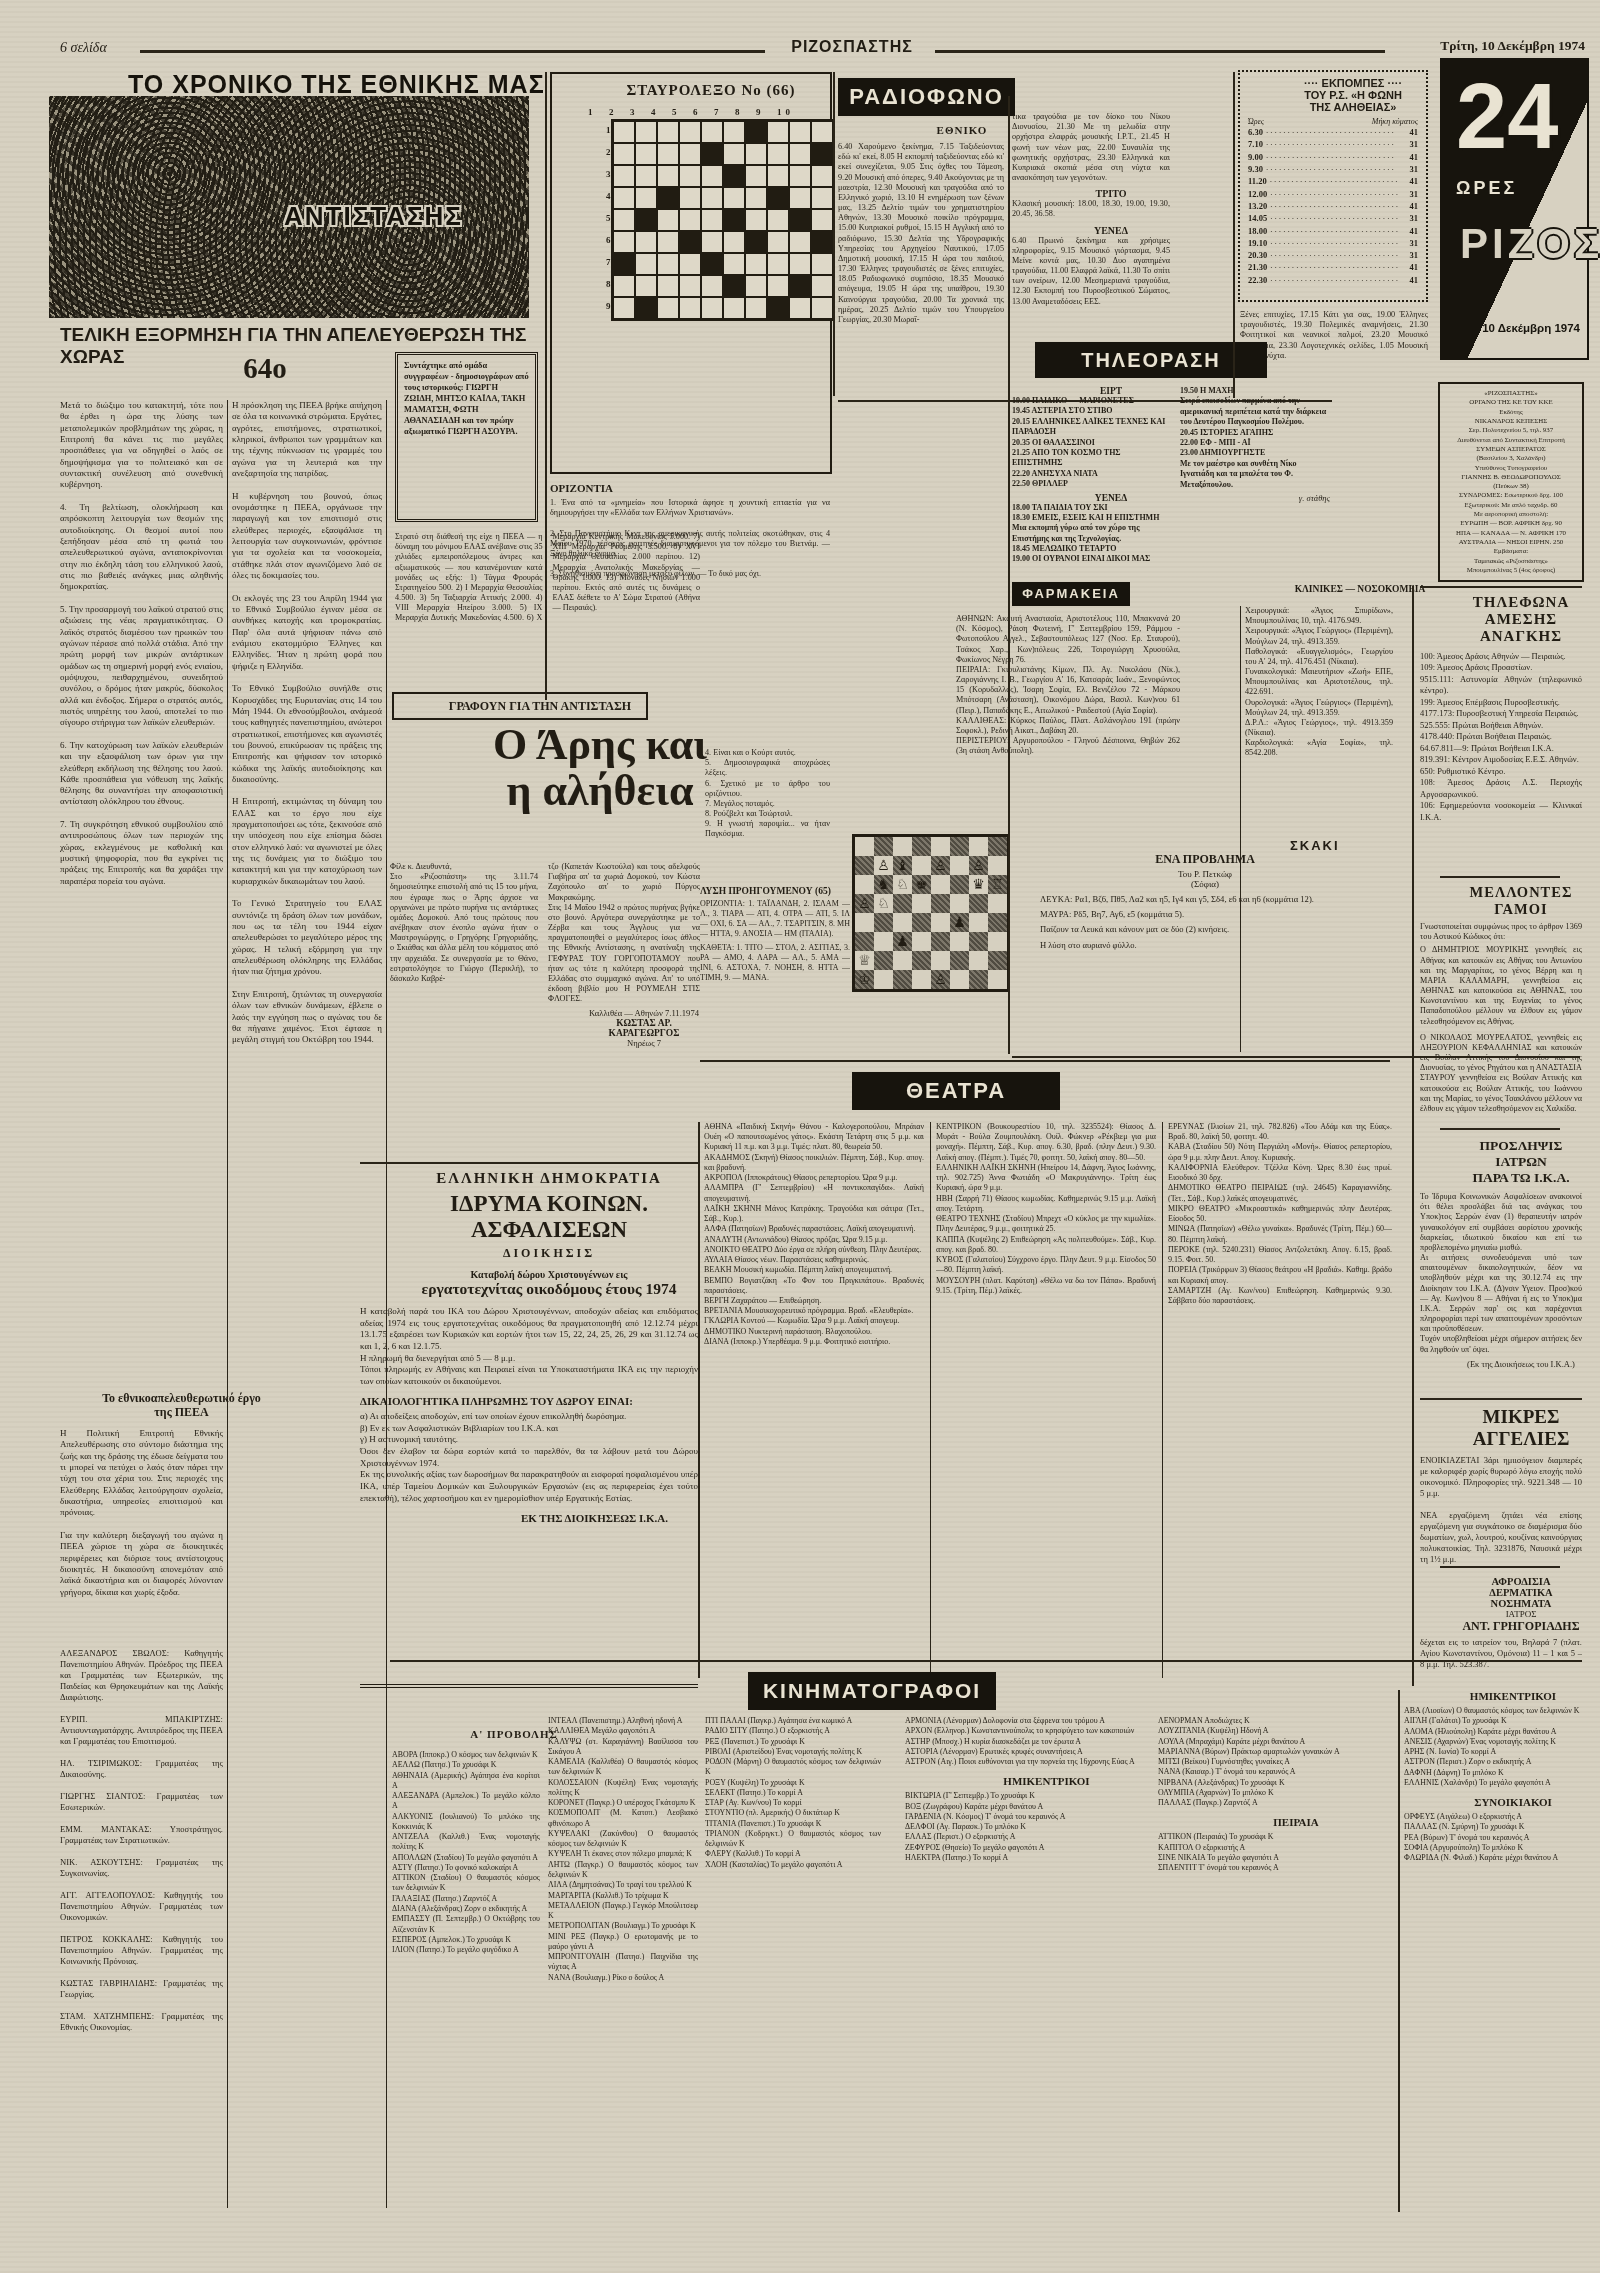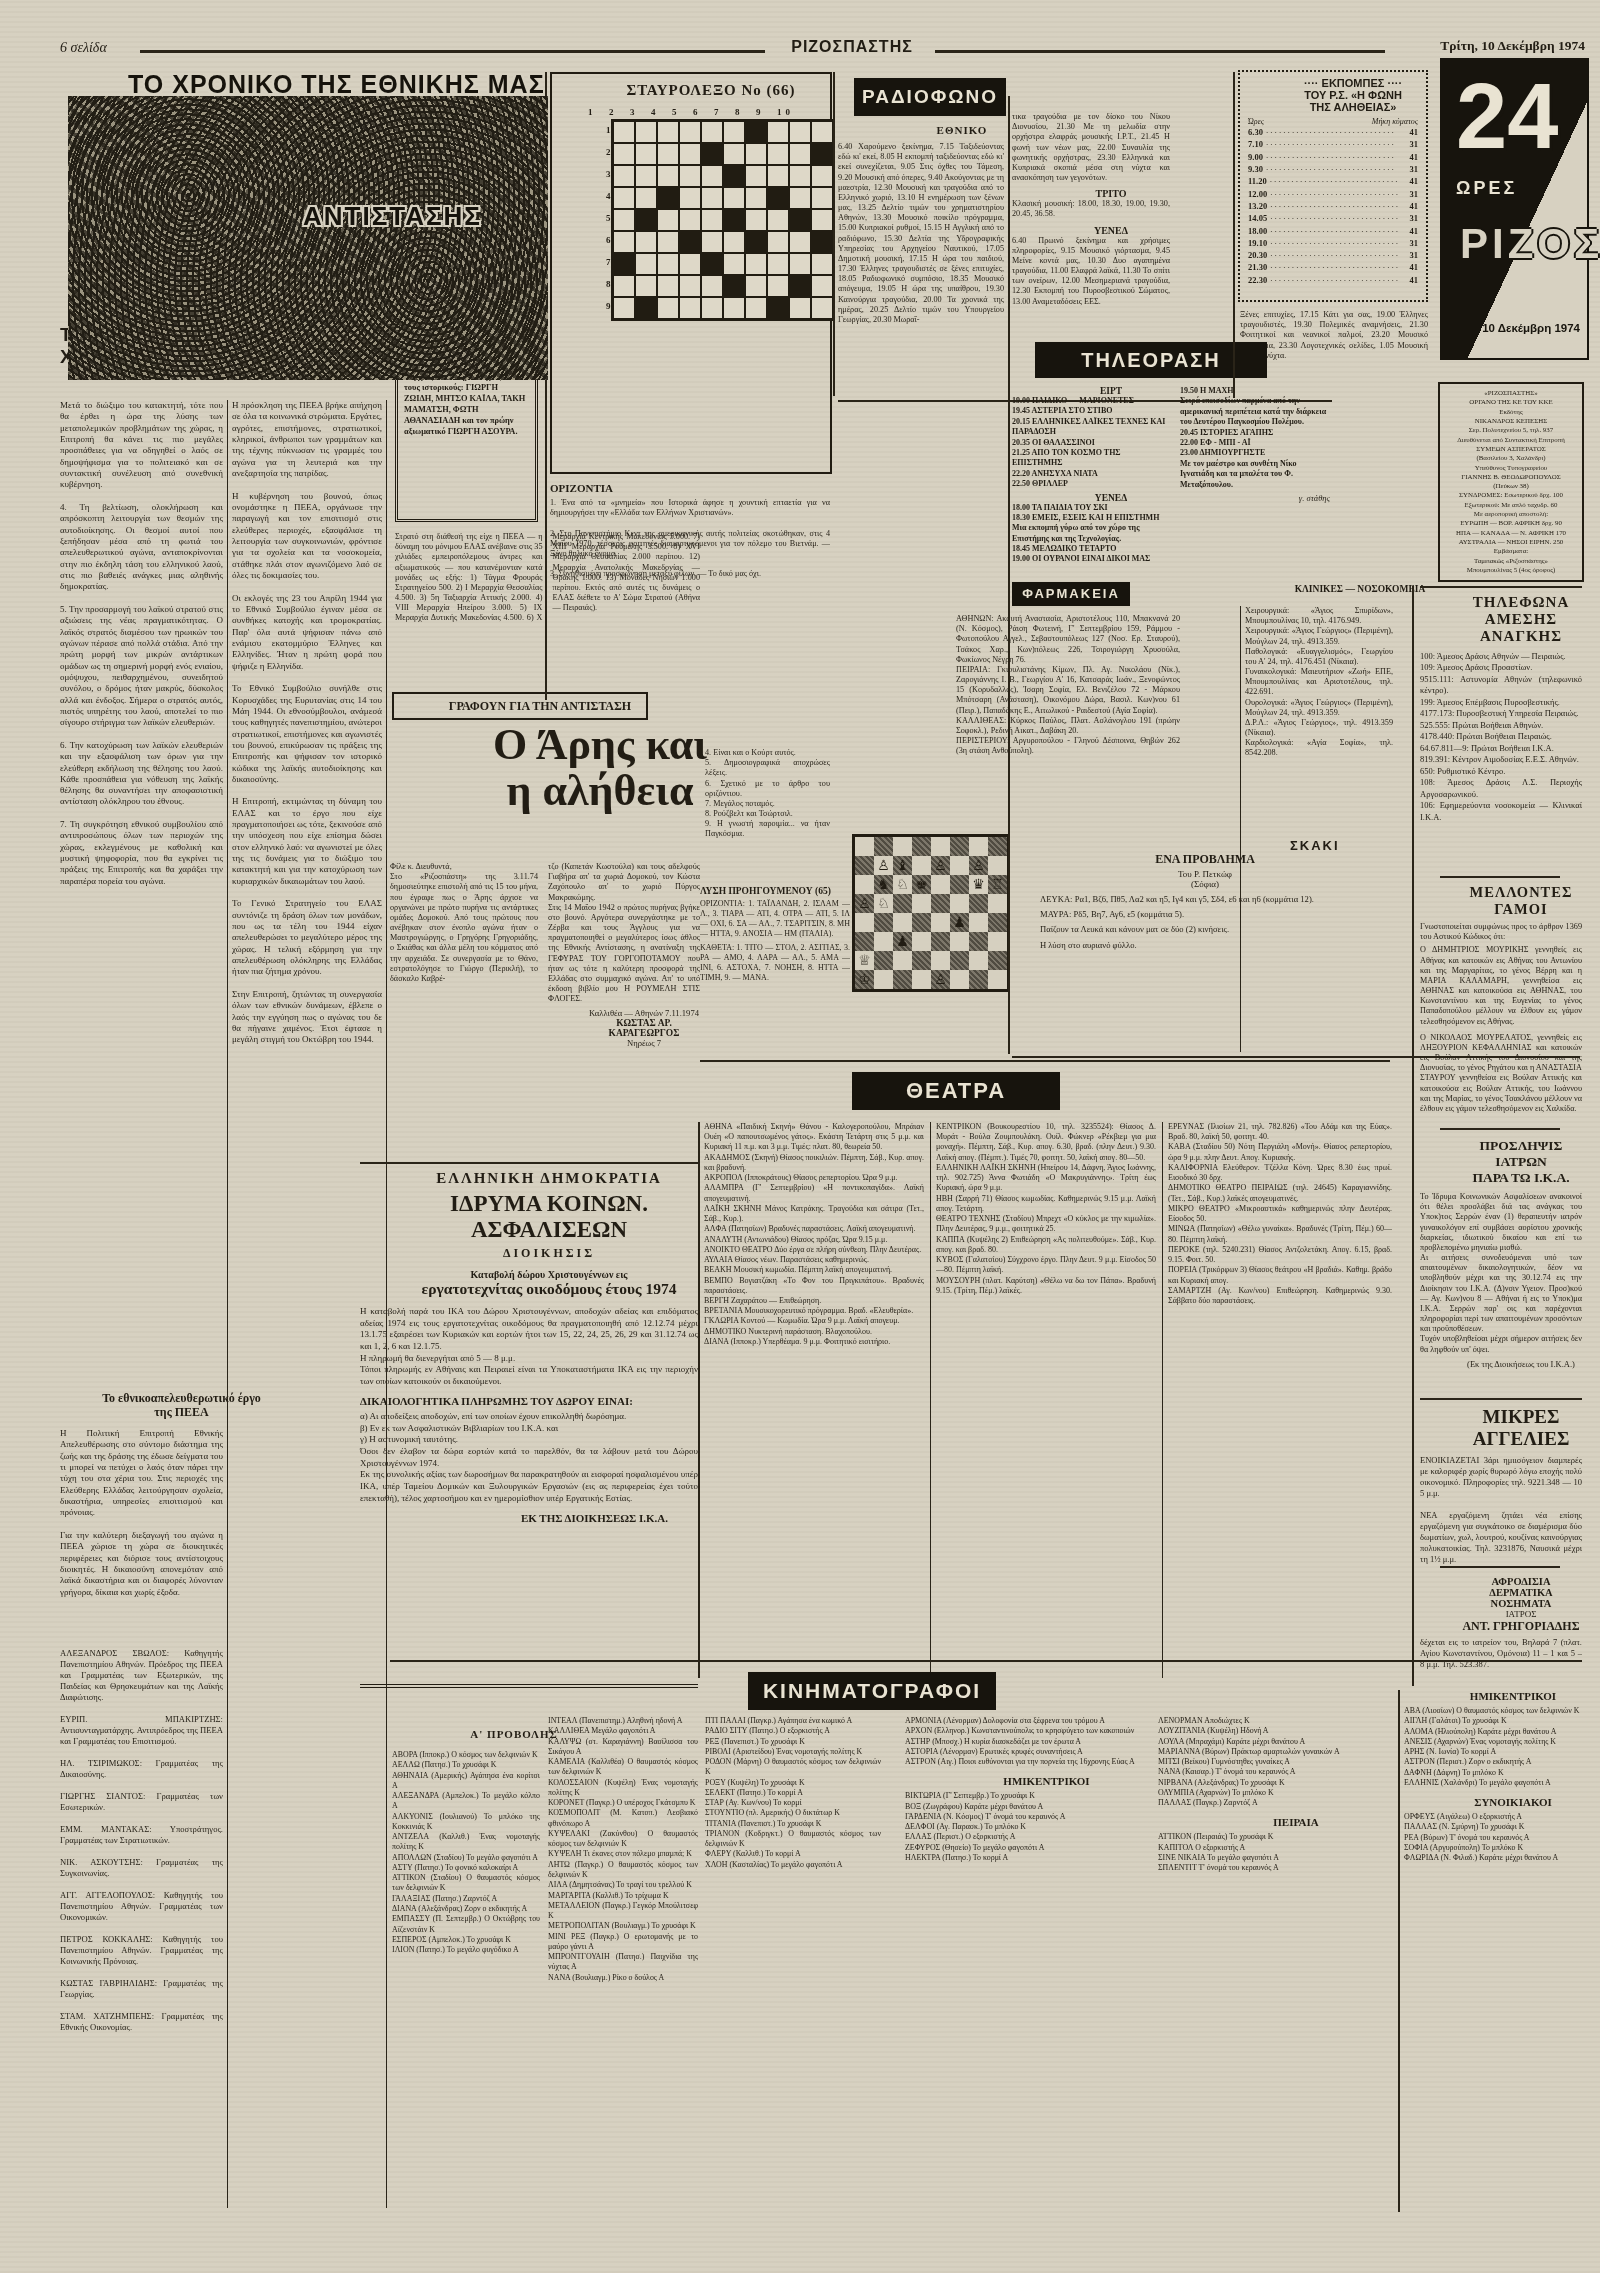--- a/index.html
+++ b/index.html
@@ -44,21 +44,21 @@
 
 <div id="page">
 
   <div class="abs" style="left:60px;top:40px;font-size:14px;font-style:italic;">6 σελίδα</div>
   <div class="abs rule" style="left:140px;top:50px;width:625px;height:3px;"></div>
   <div class="abs sans b" style="left:772px;top:38px;width:160px;font-size:16px;text-align:center;letter-spacing:1px;">ΡΙΖΟΣΠΑΣΤΗΣ</div>
   <div class="abs rule" style="left:935px;top:50px;width:450px;height:3px;"></div>
   <div class="abs b" style="left:1390px;top:38px;width:195px;font-size:13.5px;text-align:right;">Τρίτη, 10 Δεκέμβρη 1974</div>
 
   <div class="abs sans b outline" style="left:128px;top:70px;width:430px;font-size:25px;letter-spacing:1px;z-index:3;">ΤΟ ΧΡΟΝΙΚΟ ΤΗΣ ΕΘΝΙΚΗΣ ΜΑΣ</div>
-  <div class="abs illus" style="left:68px;top:96px;width:480px;height:284px;z-index:1;">
+  <div class="abs illus" style="left:49px;top:96px;width:480px;height:222px;z-index:1;">
     <span class="abs sans b outline" style="left:235px;top:105px;font-size:26px;letter-spacing:2px;">ΑΝΤΙΣΤΑΣΗΣ</span>
   </div>
   <div class="abs sans b" style="left:60px;top:324px;width:482px;font-size:19px;">ΤΕΛΙΚΗ ΕΞΟΡΜΗΣΗ ΓΙΑ ΤΗΝ ΑΠΕΛΕΥΘΕΡΩΣΗ ΤΗΣ ΧΩΡΑΣ</div>
   <div class="abs b ctr" style="left:60px;top:352px;width:330px;font-size:29px;">64ο</div>
 
   <div class="abs body9 jt pre" style="left:60px;top:400px;width:163px;height:985px;overflow:hidden;">Μετά το διώξιμο του κατακτητή, τότε που θα έρθει η ώρα της λύσης των μεταπολεμικών προβλημάτων της χώρας, η Επιτροπή θα κάνει τις πιο μεγάλες προσπάθειες για να οδηγηθεί ο λαός σε δημοψήφισμα για το πολιτειακό και σε συντακτική συνέλευση από συνεθνική κυβέρνηση.
 
 4. Τη βελτίωση, ολοκλήρωση και απρόσκοπτη λειτουργία των θεσμών της αυτοδιοίκησης. Οι θεσμοί αυτοί που ξεπήδησαν μέσα από τη φωτιά του απελευθερωτικού αγώνα, ανταποκρίνονται στην πιο έκδηλη τάση του ελληνικού λαού, στις πιο βαθειές ανάγκες μιας αληθινής δημοκρατίας.
 
 5. Την προσαρμογή του λαϊκού στρατού στις αξιώσεις της νέας πραγματικότητας. Ο λαϊκός στρατός διαμέσου των ηρωικών του αγώνων πέρασε από πολλά στάδια. Από την πρώτη μορφή των μικρών αντάρτικων ομάδων ως τη σημερινή μορφή ενός ενιαίου, ομόψυχου, πειθαρχημένου, συνειδητού συνόλου, ο δρόμος ήταν μακρύς, δύσκολος αλλά και ένδοξος. Σήμερα ο στρατός αυτός, πιστός υπηρέτης του λαού, αποτελεί το πιο σίγουρο στήριγμα των λαϊκών ελευθεριών.
@@ -307,21 +307,21 @@
   <div class="abs" style="left:1040px;top:852px;width:290px;">
     <div class="b ctr" style="font-size:12px;">ΕΝΑ ΠΡΟΒΛΗΜΑ</div>
     <div class="ctr" style="font-size:9px;margin-top:2px;">Του Ρ. Πετκώφ</div>
     <div class="ctr" style="font-size:9px;">(Σόφια)</div>
     <div class="jt" style="font-size:8.6px;line-height:1.3;margin-top:5px;">ΛΕΥΚΑ: Ρα1, Βζ6, Πθ5, Λα2 και η5, Ιγ4 και γ5, Σδ4, ε6 και η6 (κομμάτια 12).</div>
     <div class="jt" style="font-size:8.6px;line-height:1.3;margin-top:4px;">ΜΑΥΡΑ: Ρδ5, Βη7, Αγ6, ε5 (κομμάτια 5).</div>
     <div class="jt" style="font-size:8.6px;line-height:1.3;margin-top:4px;">Παίζουν τα Λευκά και κάνουν ματ σε δύο (2) κινήσεις.</div>
     <div style="font-size:8.6px;margin-top:4px;">Η λύση στο αυριανό φύλλο.</div>
   </div>
 
-  <div class="abs banner" style="left:838px;top:78px;width:152px;height:38px;font-size:19px;line-height:38px;margin-left:16px;">ΡΑΔΙΟΦΩΝΟ</div>
+  <div class="abs banner" style="left:838px;top:78px;width:177px;height:38px;font-size:22px;line-height:38px;">ΡΑΔΙΟΦΩΝΟ</div>
   <div class="abs b ctr" style="left:838px;top:124px;width:168px;font-size:11px;letter-spacing:1px;">ΕΘΝΙΚΟ</div>
   <div class="abs body8 jt" style="left:838px;top:142px;width:166px;height:252px;overflow:hidden;">6.40 Χαρούμενο ξεκίνημα, 7.15 Ταξιδεύοντας εδώ κι' εκεί, 8.05 Η εκπομπή ταξιδεύοντας εδώ κι' εκεί συνεχίζεται, 9.05 Στις όχθες του Τάμεση, 9.20 Μουσική από όπερες, 9.40 Ακούγοντας με τη μαεστρία, 12.30 Μουσική και τραγούδια από το Ελληνικό χωριό, 13.10 Η ενημέρωση των ξένων μας, 13.25 Δελτίο τιμών του χρηματιστηρίου Αθηνών, 13.30 Μουσικό ποικίλο πρόγραμμα, 15.00 Κυπριακοί ρυθμοί, 15.15 Η Αγγλική από το ραδιόφωνο, 15.30 Δελτία της Υδρογραφικής Υπηρεσίας του Αρχηγείου Ναυτικού, 17.05 Δημοτική μουσική, 17.15 Η ώρα του παιδιού, 17.30 Έλληνες τραγουδιστές σε ξένες επιτυχίες, 18.05 Ραδιοφωνικό συμπόσιο, 18.35 Μουσικό απόγευμα, 19.05 Η ώρα της υπαίθρου, 19.30 Καινούργια τραγούδια, 20.00 Τα χρονικά της ημέρας, 20.25 Δελτίο τιμών του Υπουργείου Γεωργίας, 20.30 Μωραΐ-</div>
   <div class="abs" style="left:1012px;top:112px;width:158px;height:284px;overflow:hidden;">
     <div class="body8 jt">τικα τραγούδια με τον δίσκο του Νίκου Διονυσίου, 21.30 Με τη μελωδία στην ορχήστρα ελαφράς μουσικής Ι.Ρ.Τ., 21.45 Η φωνή των νέων μας, 22.00 Συναυλία της φωνητικής ορχήστρας, 23.30 Ελληνικά και Κυπριακά σκοπιά μέσα στη νύχτα και ανασκόπηση των γεγονότων.</div>
     <div class="b ctr" style="font-size:10px;margin-top:5px;">ΤΡΙΤΟ</div>
     <div class="body8 jt">Κλασική μουσική: 18.00, 18.30, 19.00, 19.30, 20.45, 36.58.</div>
     <div class="b ctr" style="font-size:10px;margin-top:5px;">ΥΕΝΕΔ</div>
     <div class="body8 jt">6.40 Πρωινό ξεκίνημα και χρήσιμες πληροφορίες, 9.15 Μουσικό γιόρτασμα, 9.45 Μείνε κοντά μας, 10.30 Δυο αγαπημένα τραγούδια, 11.00 Ελαφρά λαϊκά, 11.30 Το σπίτι των ονείρων, 12.00 Μεσημεριανά τραγούδια, 12.30 Εκπομπή του Πυροσβεστικού Σώματος, 13.00 Αναμεταδόσεις ΕΕΣ.</div>
   </div>
   <div class="abs rule" style="left:838px;top:400px;width:494px;height:2px;"></div>

